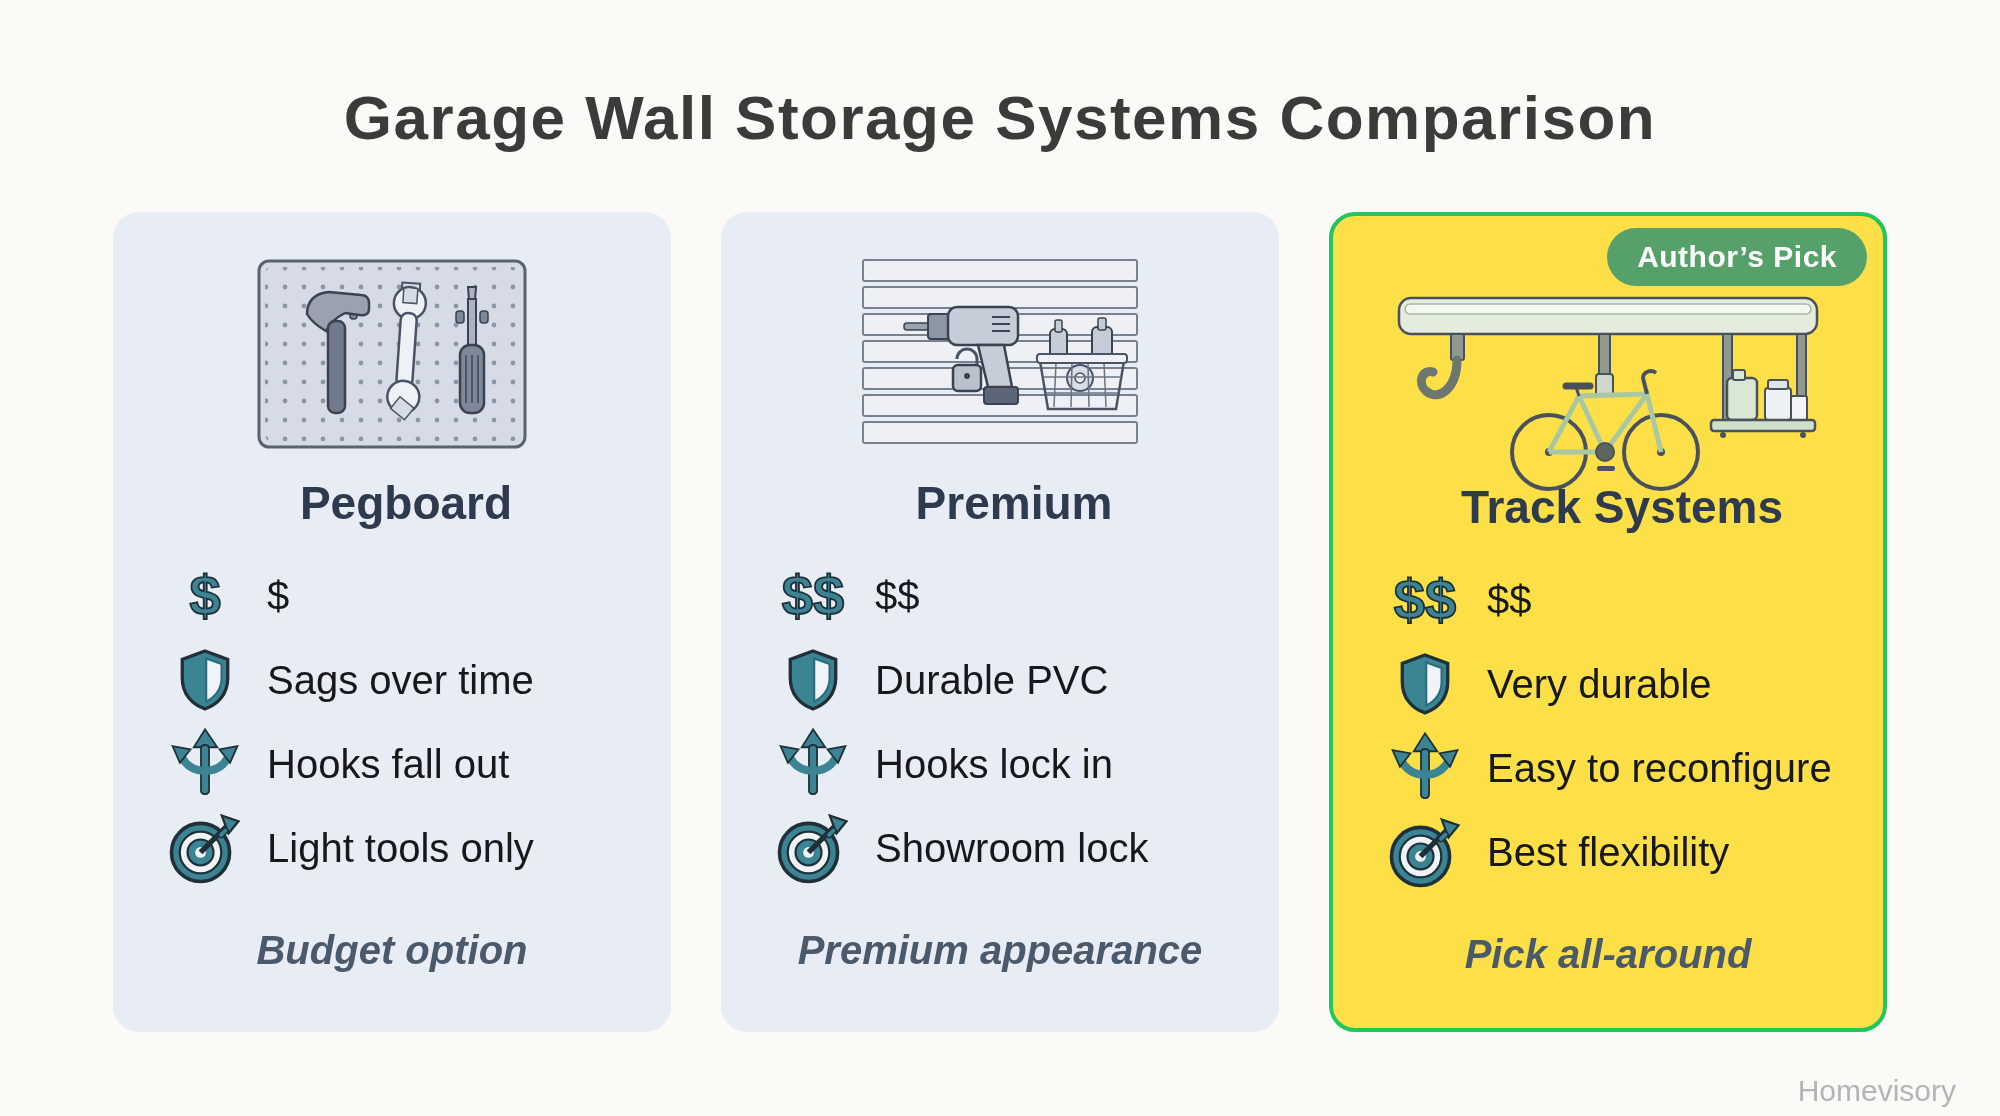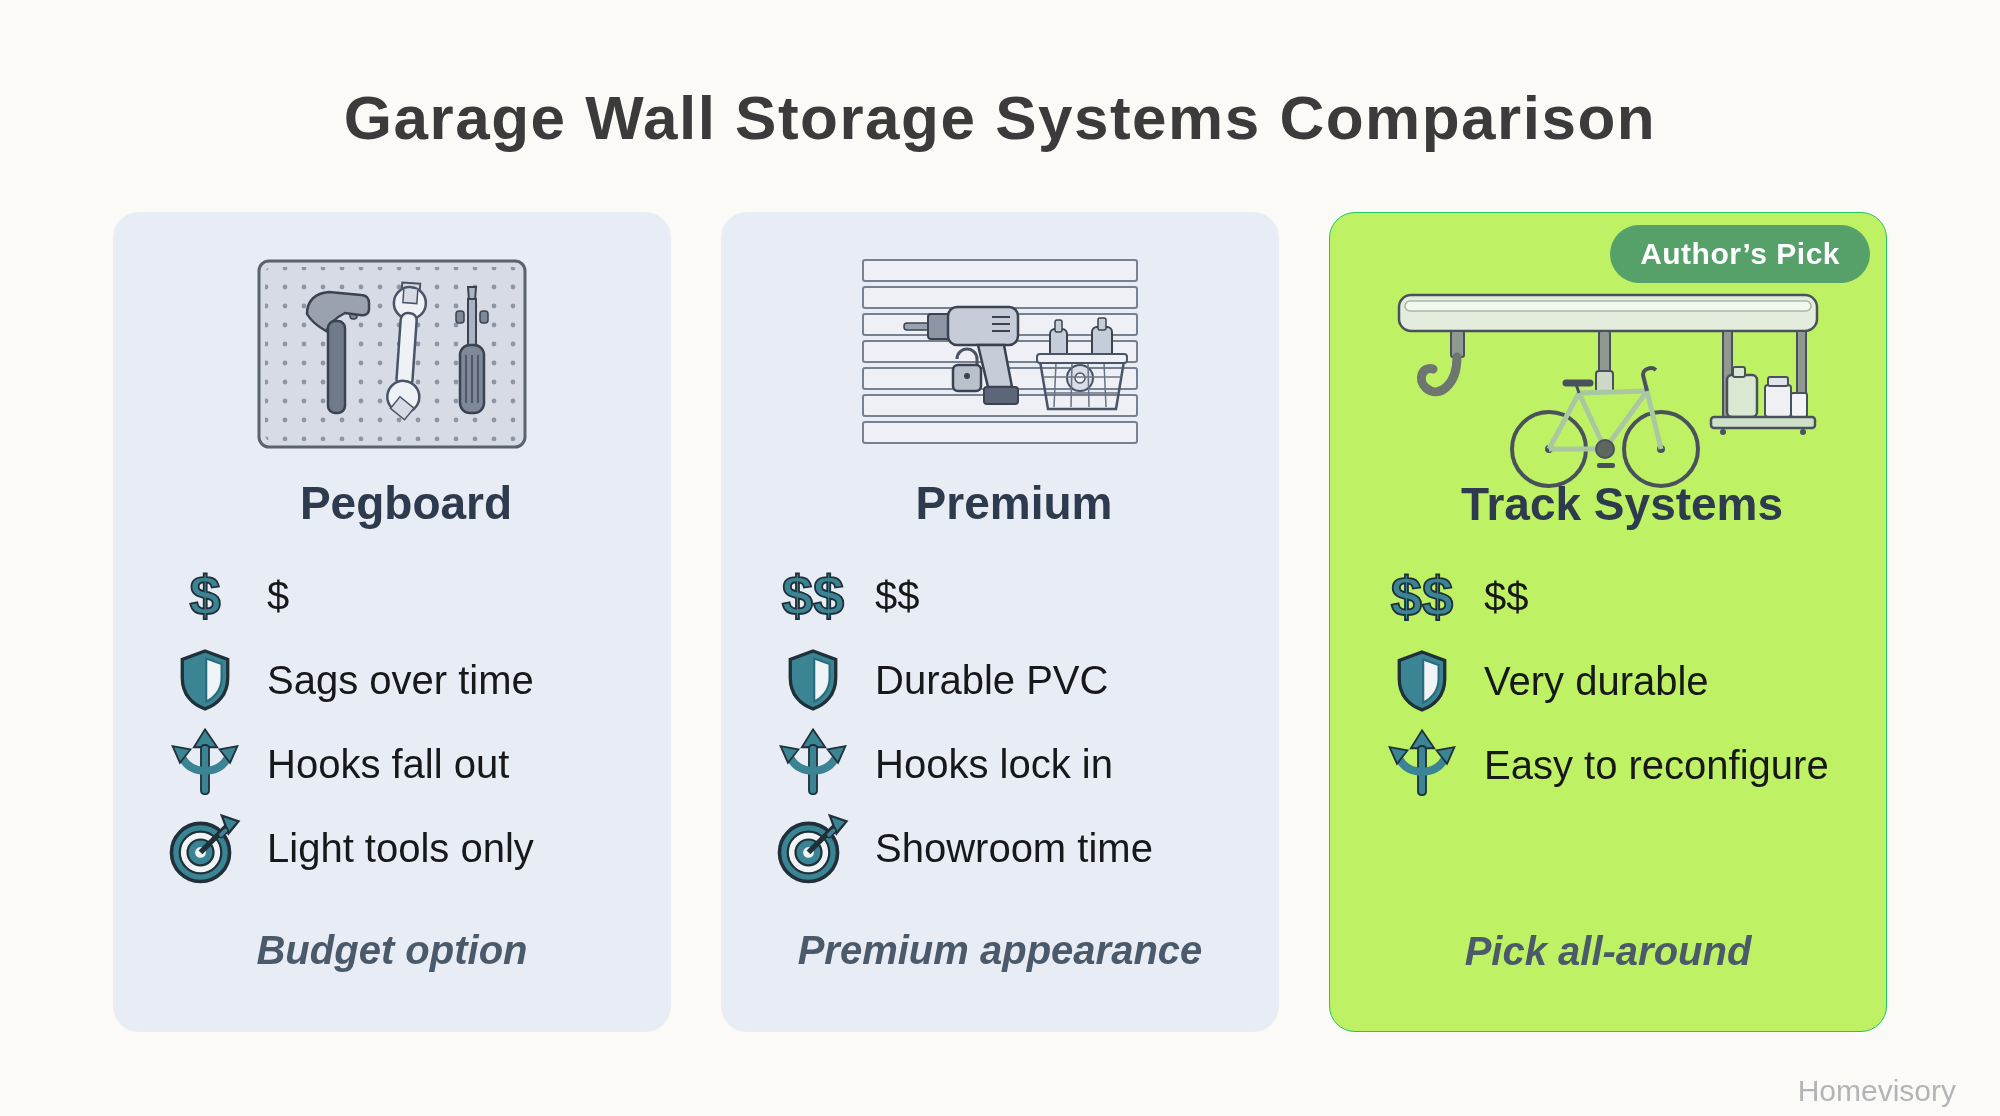--- a/index.html
+++ b/index.html
@@ -15,21 +15,21 @@
   }
   .cards{
     position:absolute;top:212px;left:113px;
     display:flex;gap:50px;
   }
   .card{
     width:558px;height:820px;box-sizing:border-box;
     background:#e8ecf4;border-radius:26px;position:relative;
   }
   .card.pick{
-    background:#bef264;border:1px solid #22c55e;
+    background:#fde047;border:4px solid #22c55e;
   }
   .badge{
     position:absolute;top:12px;right:16px;
     background:#55a169;color:#ffffff;
     font-size:30px;font-weight:600;letter-spacing:0.5px;
     padding:12px 30px;border-radius:34px;
   }
   .card-illustration{
     position:absolute;top:42px;left:0;right:0;height:200px;
     display:flex;align-items:center;justify-content:center;
@@ -238,21 +238,21 @@
             </svg>
         </span>
         <span class="feature-text">Hooks lock in</span>
       </div>
       <div class="feature-row">
         <span class="feature-icon">
           <svg width="76" height="76" viewBox="0 0 34 34">
               <use href="#def-target"></use>
             </svg>
         </span>
-        <span class="feature-text">Showroom time</span>
+        <span class="feature-text">Showroom lock</span>
       </div>
     </div>
     <div class="card-footer">Premium appearance</div>
   </div>
 
   <div class="card pick">
     <div class="badge">Author’s Pick</div>
     <div class="card-illustration">
       <svg width="430" height="235" viewBox="0 0 430 235">
         <g>
@@ -310,19 +310,27 @@
         <span class="feature-text">Very durable</span>
       </div>
       <div class="feature-row">
         <span class="feature-icon">
           <svg width="76" height="76" viewBox="0 0 34 34">
               <use href="#def-arrows"></use>
             </svg>
         </span>
         <span class="feature-text">Easy to reconfigure</span>
       </div>
+      <div class="feature-row">
+        <span class="feature-icon">
+          <svg width="76" height="76" viewBox="0 0 34 34">
+              <use href="#def-target"></use>
+            </svg>
+        </span>
+        <span class="feature-text">Best flexibility</span>
+      </div>
     </div>
     <div class="card-footer">Pick all-around</div>
   </div>
 
 </div>
 
 <div class="watermark">Homevisory</div>
 
 </body></html>

